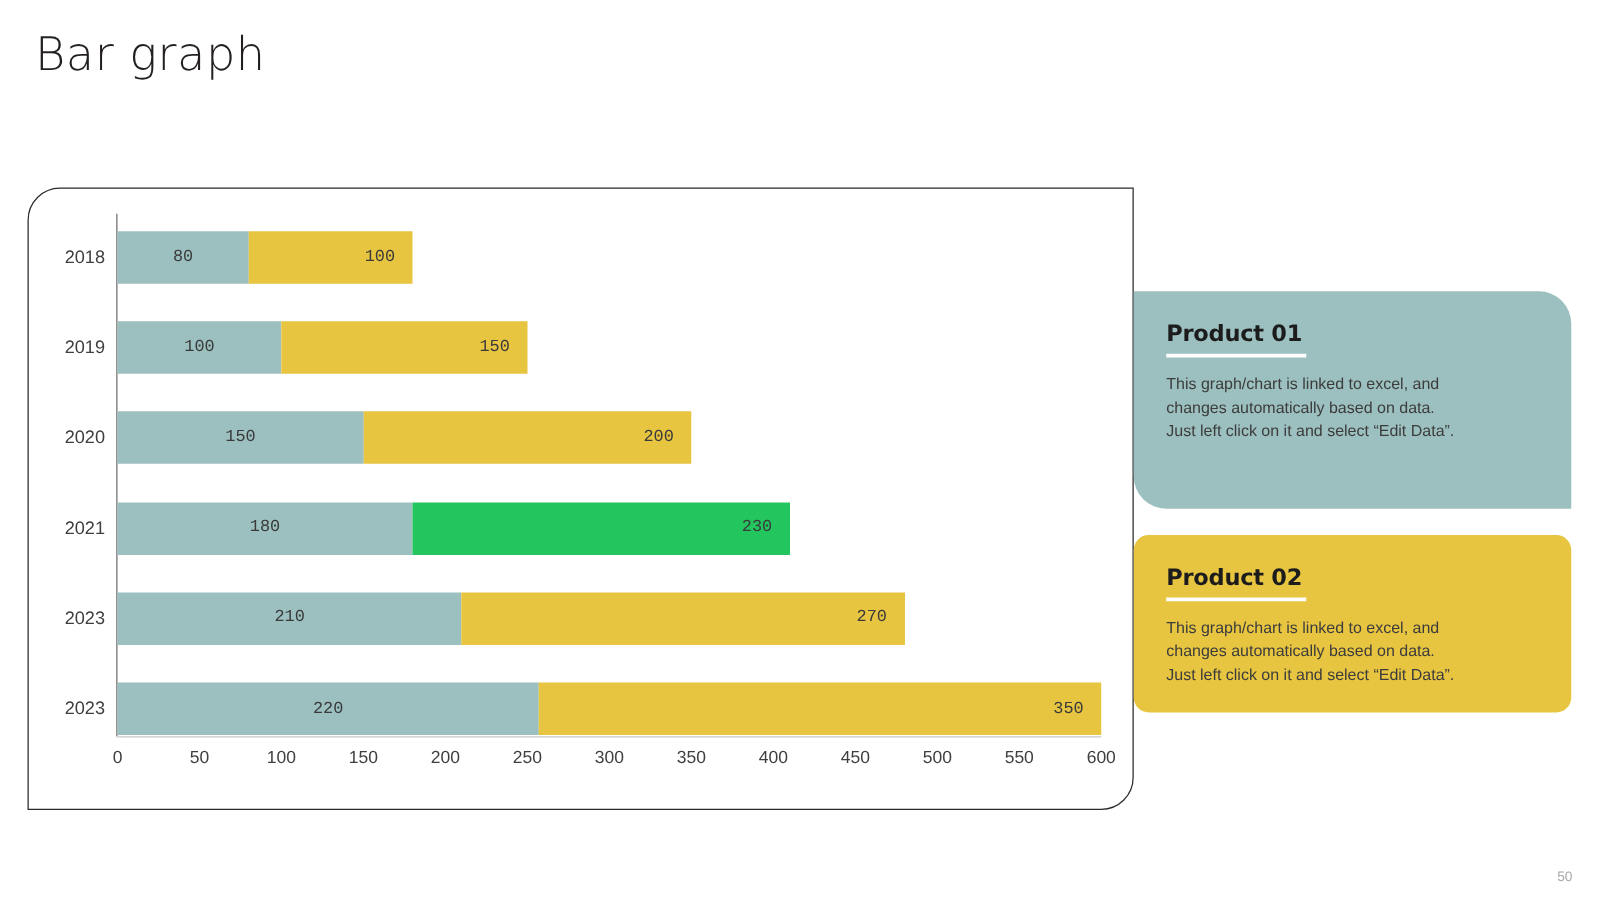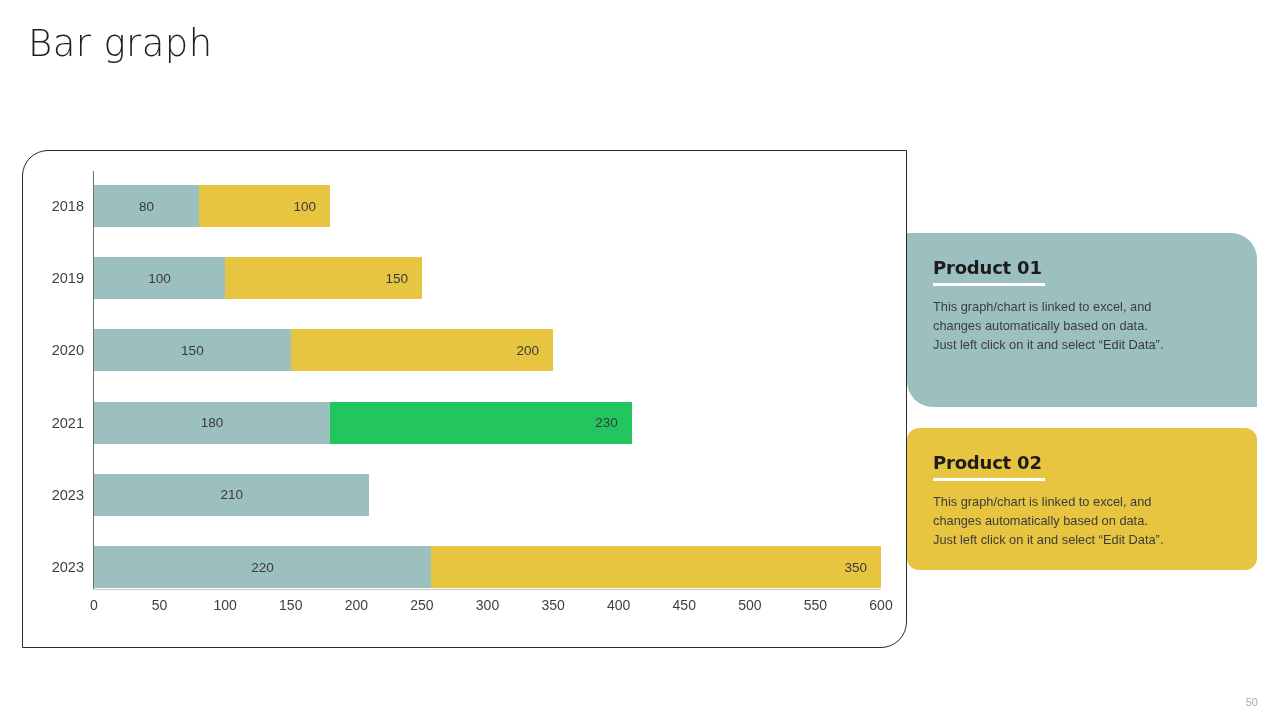--- a/index.html
+++ b/index.html
@@ -96,21 +96,21 @@
     align-items: center;
     justify-content: flex-end;
     padding-right: 14px;
   }
   .seg.s1 { background: #9cc0bf; justify-content: center; padding-right: 0; }
   .seg.s2 { background: #e8c540; }
 
   .seg-val {
     font-size: 13.5px;
     color: #3a3a3a;
-    font-family: Liberation Sans, sans-serif;
+    font-family: Liberation Mono, monospace;
   }
 
   
   .x-axis-line {
     position: absolute;
     left: 22px;
     top: 418px;
     width: 788px;
     height: 1px;
     background: #c9c9c9;
@@ -217,20 +217,23 @@
               <span class="seg-val">180</span>
             </div>
             <div class="seg s2" style="width: 301.683px; background: #22c55e;">
               <span class="seg-val">230</span>
             </div>
           </div>
           <div class="row" style="top: 302.8px;">
             <div class="ylabel">2023</div>
             <div class="seg s1" style="width: 275.45px; background: rgb(156, 192, 191);">
               <span class="seg-val">210</span>
+            </div>
+            <div class="seg s2" style="width: 354.15px; background: rgb(232, 197, 64);">
+              <span class="seg-val">270</span>
             </div>
           </div>
           <div class="row" style="top: 375px;">
             <div class="ylabel">2023</div>
             <div class="seg s1" style="width: 344px; background: rgb(156, 192, 191);">
               <span class="seg-val">220</span>
             </div>
             <div class="seg s2" style="width: 459.083px; background: rgb(232, 197, 64);">
               <span class="seg-val">350</span>
             </div>

